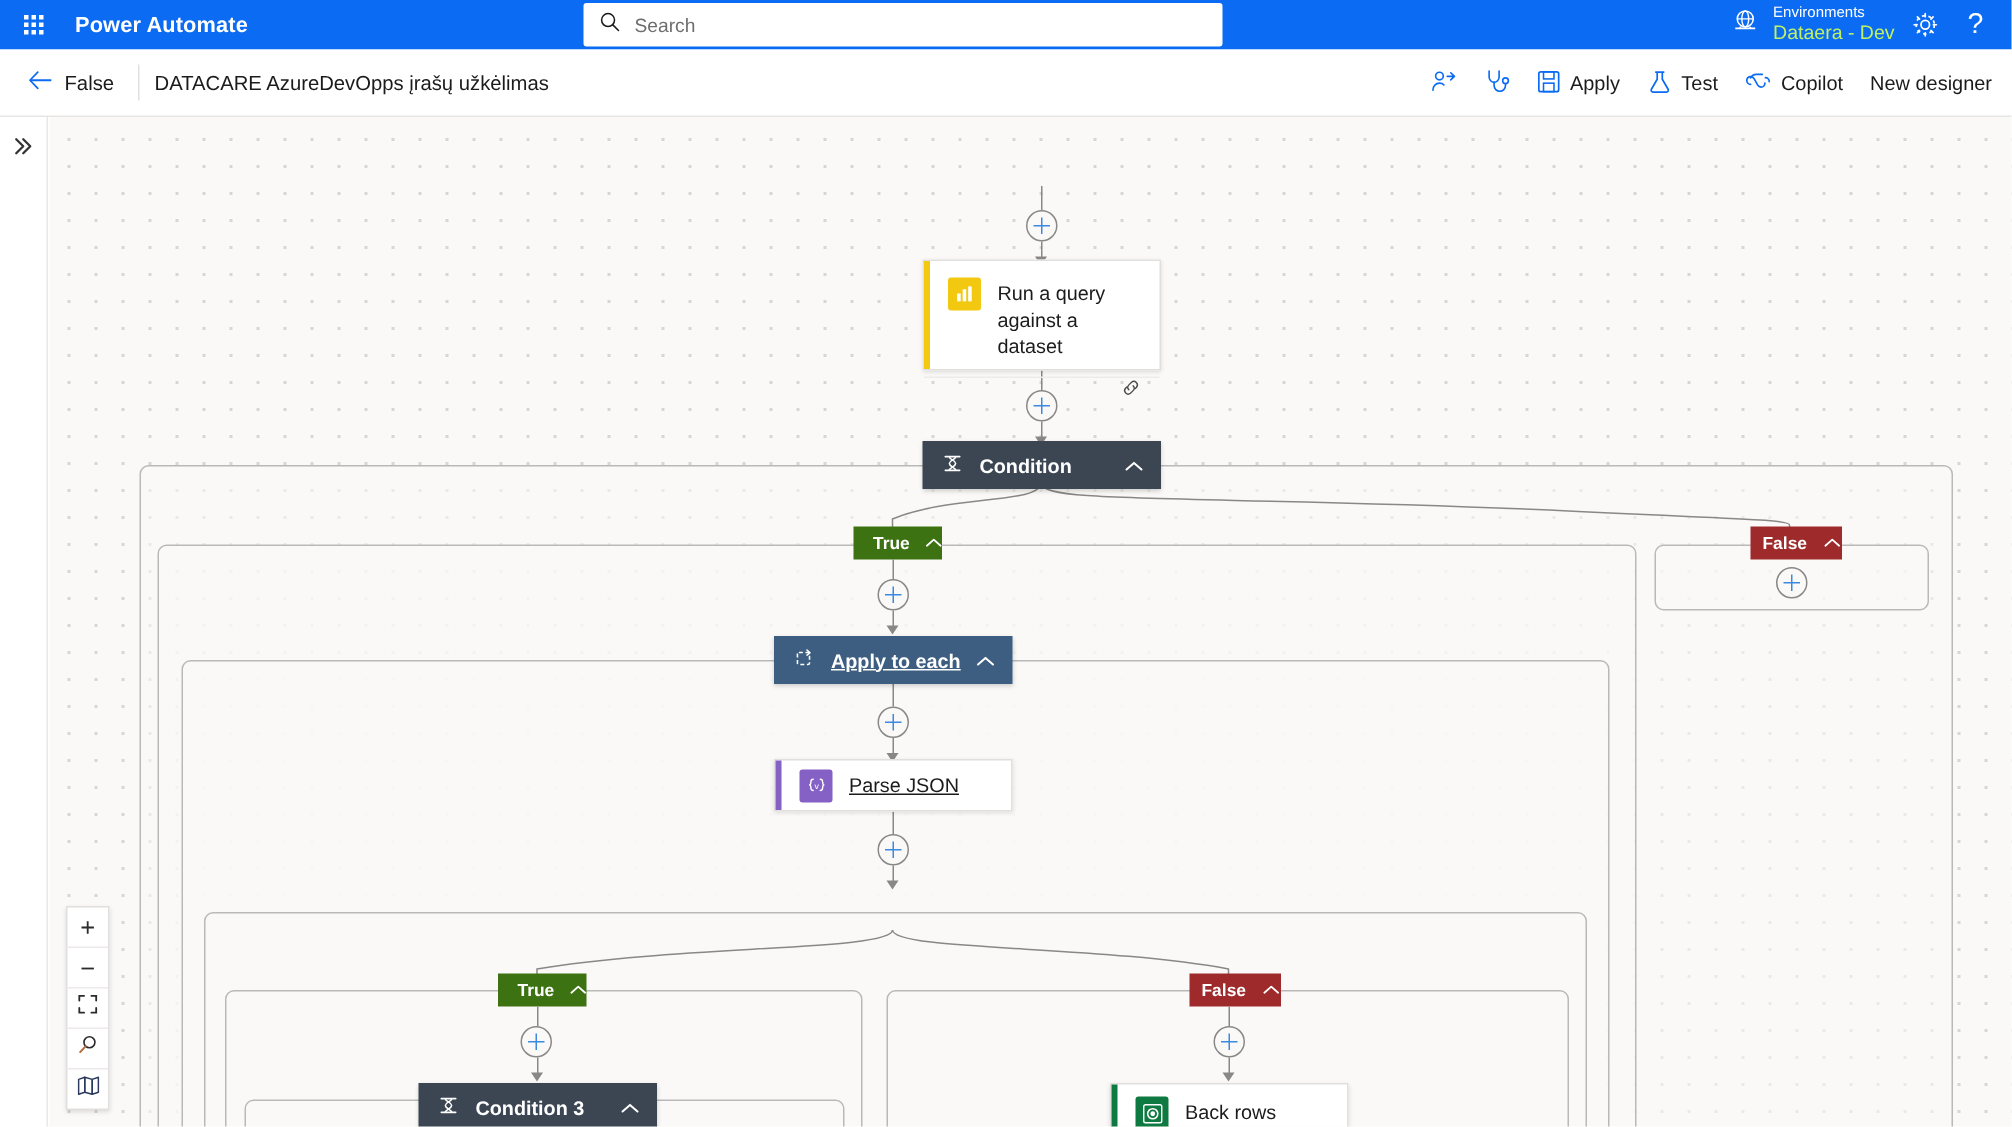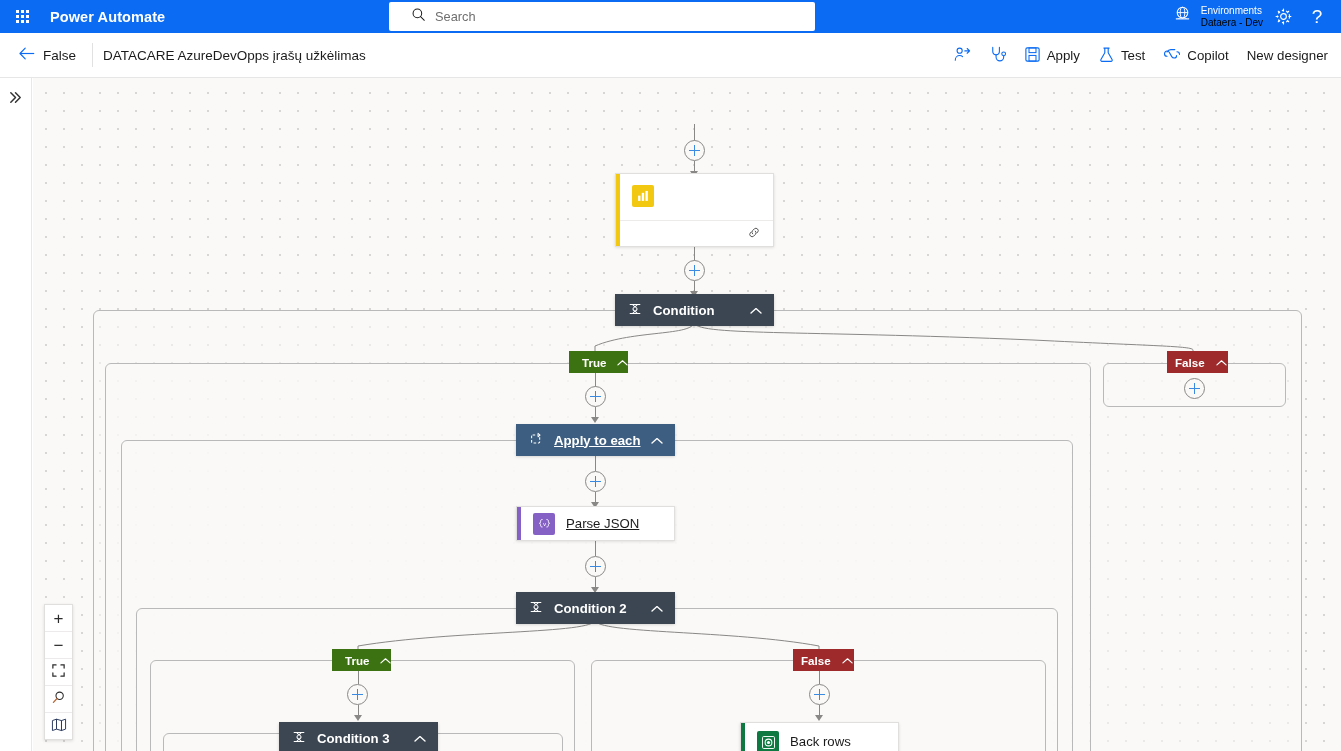--- a/index.html
+++ b/index.html
@@ -28,32 +28,32 @@
   }
   .waffle-grid i { width: 3px; height: 3px; background: #ffffff; display: block; }
   .brand {
     color: #ffffff; font-size: 14.5px; font-weight: 700;
     letter-spacing: .1px; margin-left: 6px; white-space: nowrap;
   }
   .searchbox {
     position: absolute; left: 389px; top: 2px;
     width: 426px; height: 29px;
     background: #ffffff; border-radius: 2px;
-    display: flex; align-items: center; padding: 0 22px;
+    display: flex; align-items: center; padding: 0 10px;
   }
   .searchbox .mag { margin-right: 9px; flex: none; }
   .searchbox .ph { color: #6e6e6e; font-size: 12.8px; }
   .env-block {
     position: absolute; right: 78px; top: 0; height: 33px;
     display: flex; align-items: center; cursor: pointer;
   }
   .env-icon { margin-right: 9px; }
   .env-text { line-height: 1.15; }
   .env-label { color: #ffffff; font-size: 10px; }
-  .env-value { color: #000000; font-size: 10px; }
+  .env-value { color: #bef264; font-size: 13px; }
   .topbar-icon {
     position: absolute; top: 0; height: 33px; width: 36px;
     display: flex; align-items: center; justify-content: center;
     cursor: pointer;
   }
   .topbar-icon.gear { right: 40px; }
   .topbar-icon.help { right: 6px; }
   .qmark { color: #fff; font-size: 19px; font-weight: 400; }
 
   
@@ -466,20 +466,21 @@
   <div class="card" style="left:582px; top:95px; width:159px; height:74px;">
     <div class="accent" style="background:#f2c811;"></div>
     <div class="card-row">
       <span class="card-icon" style="background:#f2c811;">
         <svg width="14" height="14" viewBox="0 0 16 16">
           <rect x="2.4" y="7.6" width="2.7" height="6" fill="#ffffff"></rect>
           <rect x="6.6" y="4.4" width="2.7" height="9.2" fill="#ffffff"></rect>
           <rect x="10.8" y="2.2" width="2.7" height="11.4" fill="#ffffff"></rect>
         </svg>
       </span>
+      <span class="card-title">Run a query against a dataset</span>
     </div>
     <div class="card-foot">
       <span>
         <svg width="14" height="13" viewBox="0 0 16 14">
           <path d="M6.4 8.6a2.7 2.7 0 0 1 0-3.8l2-2a2.7 2.7 0 0 1 3.8 3.8l-1 1" fill="none" stroke="#4b4b4b" stroke-width="1.05" stroke-linecap="round"></path>
           <path d="M9.6 5.4a2.7 2.7 0 0 1 0 3.8l-2 2a2.7 2.7 0 0 1-3.8-3.8l1-1" fill="none" stroke="#4b4b4b" stroke-width="1.05" stroke-linecap="round"></path>
         </svg>
       </span>
     </div>
   </div>
@@ -523,36 +524,20 @@
         <svg width="15" height="14" viewBox="0 0 18 16">
           <path d="M6.2 2.6c-1.6 0-1.9.9-1.9 2.2 0 1.2-.2 2.3-1.4 2.3 1.2 0 1.4 1.1 1.4 2.3 0 1.3.3 2.2 1.9 2.2" fill="none" stroke="#fff" stroke-width="1.1" stroke-linecap="round"></path>
           <path d="M11.8 2.6c1.6 0 1.9.9 1.9 2.2 0 1.2.2 2.3 1.4 2.3-1.2 0-1.4 1.1-1.4 2.3 0 1.3-.3 2.2-1.9 2.2" fill="none" stroke="#fff" stroke-width="1.1" stroke-linecap="round"></path>
           <text x="9" y="10.1" font-size="6.5" fill="#fff" text-anchor="middle" font-family="DejaVu Sans, sans-serif">v</text>
         </svg>
       </span>
       <span class="card-title" style="padding-top:0;text-decoration:underline;">Parse JSON</span>
     </div>
   </div>
 
-  <div class="ctrl cond" style="left:483px; top:514px; width:159px;">
-    <span>
-      <svg width="14" height="14" viewBox="0 0 16 16">
-        <line x1="2.5" y1="2.8" x2="13.5" y2="2.8" stroke="#fff" stroke-width="1.25" stroke-linecap="round"></line>
-        <line x1="2.5" y1="13.2" x2="13.5" y2="13.2" stroke="#fff" stroke-width="1.25" stroke-linecap="round"></line>
-        <path d="M5.6 2.8c0 2.2 4.8 2.8 4.8 5.2s-4.8 3-4.8 5.2" fill="none" stroke="#fff" stroke-width="1.2"></path>
-        <path d="M10.4 2.8c0 2.2-4.8 2.8-4.8 5.2s4.8 3 4.8 5.2" fill="none" stroke="#fff" stroke-width="1.2"></path>
-      </svg>
-    </span>
-    <span class="ctrl-label">Condition 2</span>
-    <span class="chev">
-      <svg width="12" height="8" viewBox="0 0 12 8">
-          <polyline points="1,6 6,1.6 11,6" fill="none" stroke="#fff" stroke-width="1.35" stroke-linecap="round" stroke-linejoin="round"></polyline>
-        </svg>
-    </span>
-  </div>
 
   <div class="ctrl cond" style="left:246px; top:644px; width:159px;">
     <span>
       <svg width="14" height="14" viewBox="0 0 16 16">
         <line x1="2.5" y1="2.8" x2="13.5" y2="2.8" stroke="#fff" stroke-width="1.25" stroke-linecap="round"></line>
         <line x1="2.5" y1="13.2" x2="13.5" y2="13.2" stroke="#fff" stroke-width="1.25" stroke-linecap="round"></line>
         <path d="M5.6 2.8c0 2.2 4.8 2.8 4.8 5.2s-4.8 3-4.8 5.2" fill="none" stroke="#fff" stroke-width="1.2"></path>
         <path d="M10.4 2.8c0 2.2-4.8 2.8-4.8 5.2s4.8 3 4.8 5.2" fill="none" stroke="#fff" stroke-width="1.2"></path>
       </svg>
     </span>

